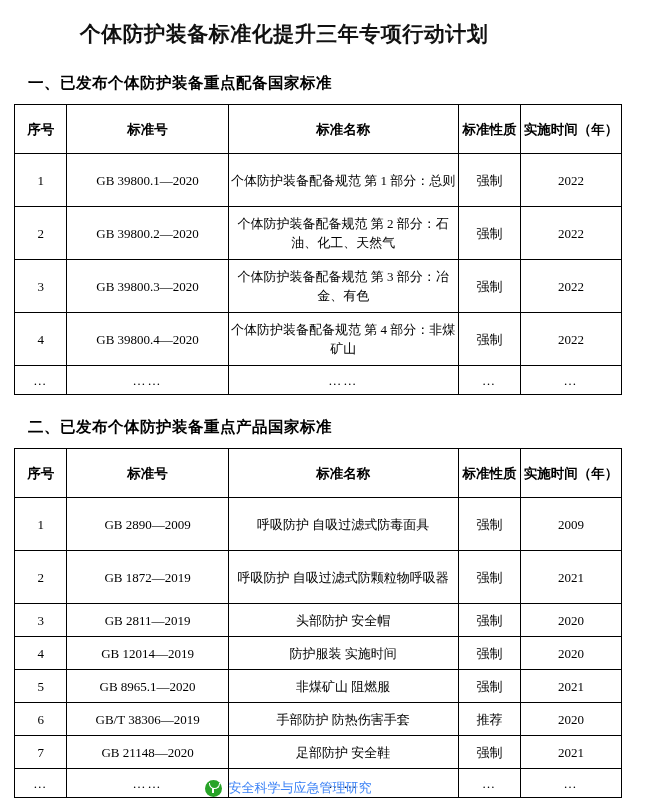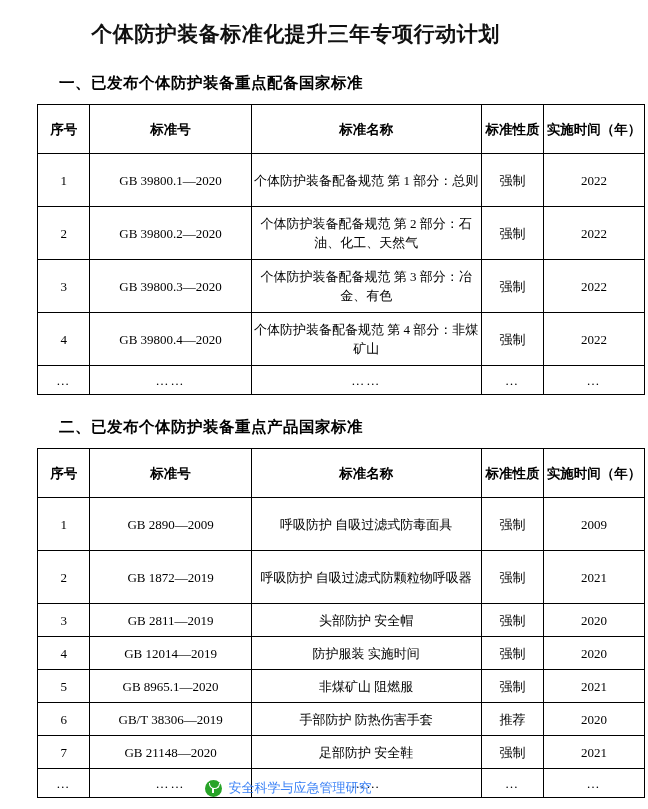--- a/index.html
+++ b/index.html
@@ -11,39 +11,39 @@
     height: 809px;
     background: #ffffff;
     font-family: "Liberation Serif", "DejaVu Serif", serif;
     color: #000000;
     overflow: hidden;
   }
   .page {
     width: 576px;
     height: 809px;
     box-sizing: border-box;
-    padding: 18px 22px 0 37px;
+    padding: 18px 22px 0 14px;
     position: relative;
   }
   .doc-title {
     text-align: center;
     font-weight: bold;
     font-size: 21px;
     line-height: 33px;
     letter-spacing: 0.5px;
     font-family: "Liberation Serif", "DejaVu Serif", serif;
     color: #111;
   }
   .doc-title .line {
     display: block;
   }
   .section-heading {
     font-weight: bold;
     font-size: 15.5px;
-    margin: 22px 0 10px 22px;
+    margin: 22px 0 10px 14px;
     letter-spacing: 0.5px;
   }
   table.std-table {
     border-collapse: collapse;
     width: 608px;
     margin: 0 auto;
     table-layout: fixed;
     border-radius: 17px;
   }
   table.std-table th,

